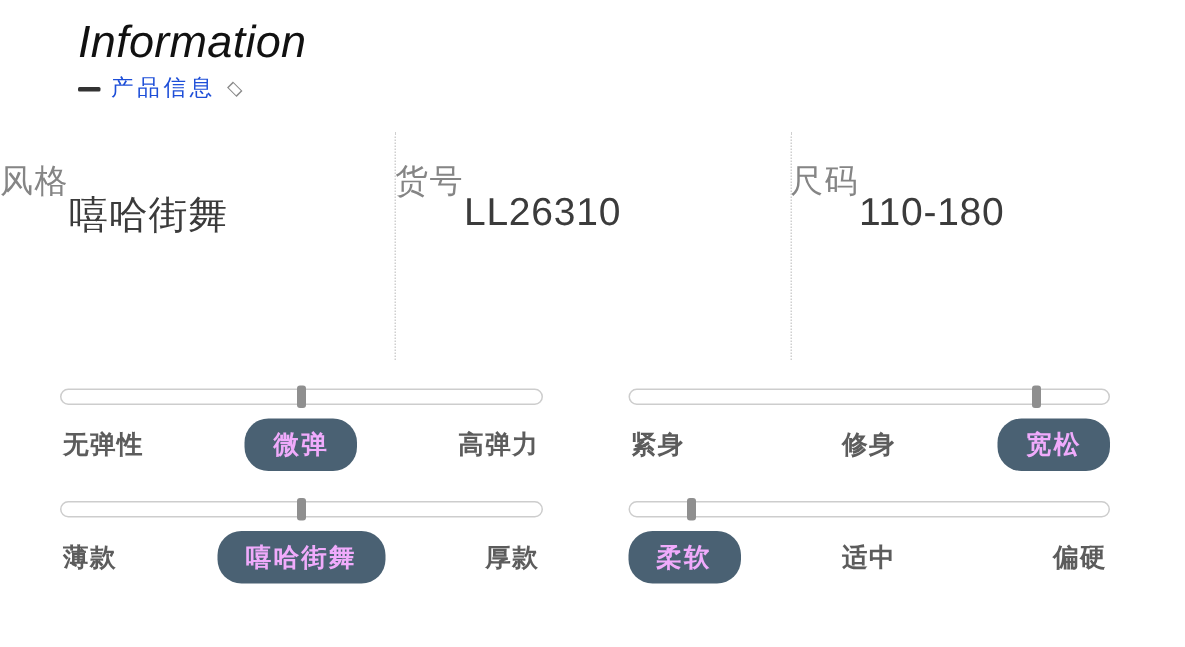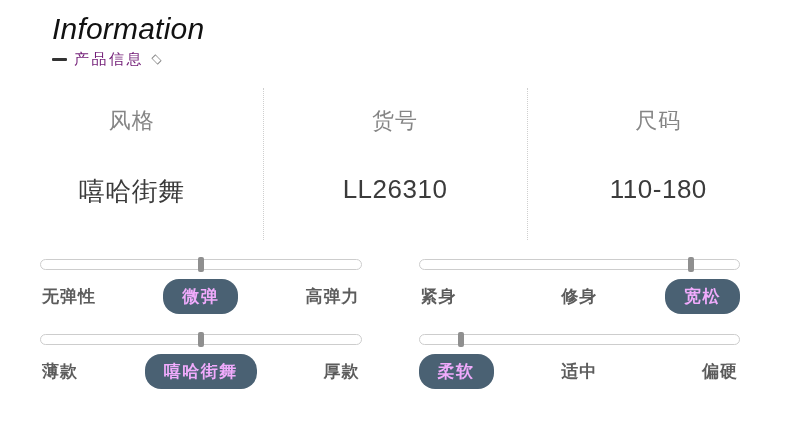--- a/index.html
+++ b/index.html
@@ -48,21 +48,21 @@
   .subtitle-dash {
     display: inline-block;
     width: 15px;
     height: 3px;
     background: #333333;
     border-radius: 1px;
   }
 
   .subtitle-text {
     font-size: 15px;
-    color: #701a75;
+    color: #1d4ed8;
     letter-spacing: 2.5px;
     line-height: 18px;
     white-space: nowrap;
   }
 
   .subtitle-diamond {
     display: inline-block;
     width: 9px;
     height: 9px;
     border: 1.4px solid #8a8a8a;
@@ -77,22 +77,22 @@
     top: 88px;
     width: 790px;
     height: 152px;
     display: flex;
   }
 
   .spec-col {
     position: relative;
     flex: 1 1 0;
     display: flex;
-    flex-direction: column;
-    align-items: center;
+    flex-direction: row;
+    align-items: flex-start;
   }
 
   .spec-col + .spec-col::before {
     content: "";
     position: absolute;
     left: 0;
     top: 0;
     bottom: 0;
     width: 0;
     border-left: 1px dotted #cfcfcf;

